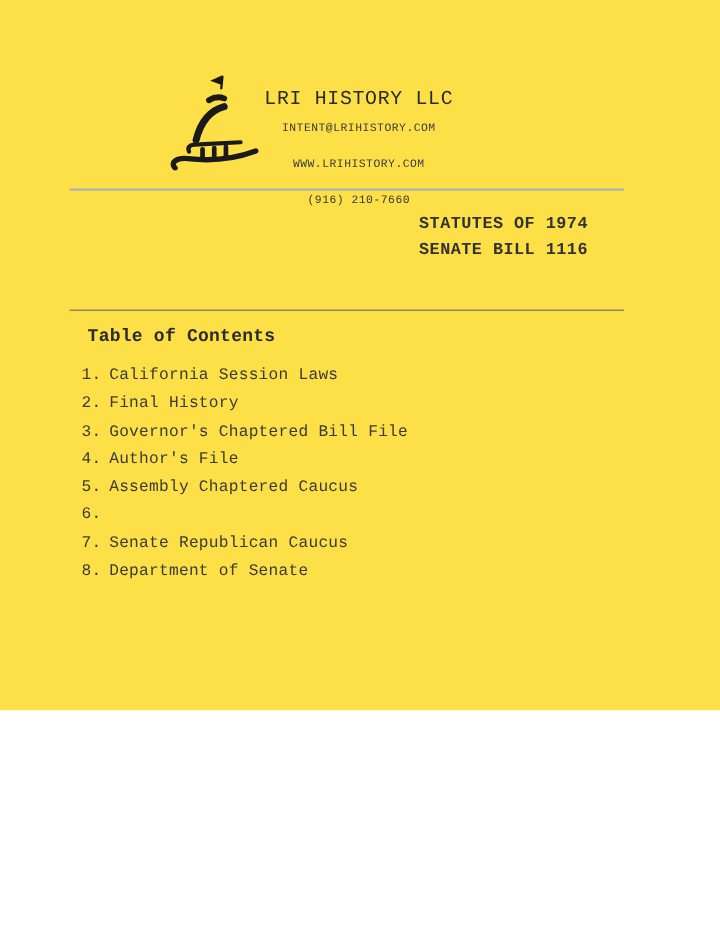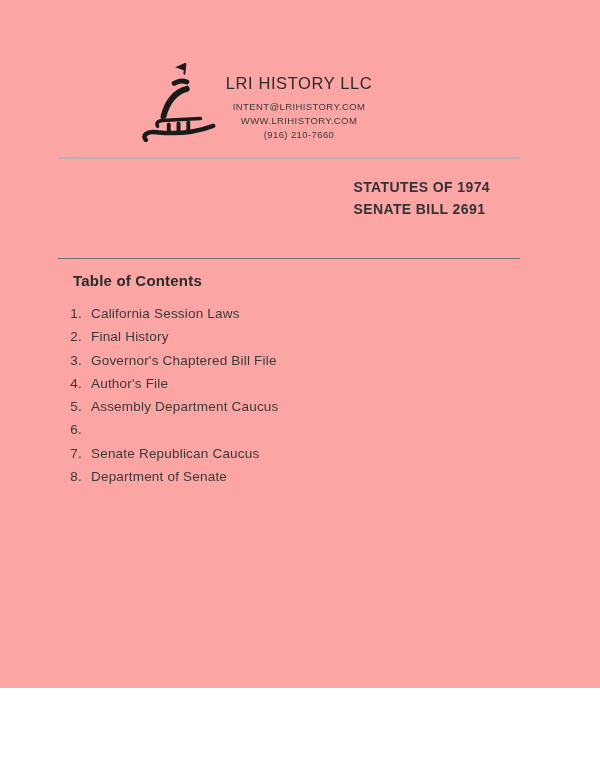--- a/index.html
+++ b/index.html
@@ -3,23 +3,23 @@
 <meta charset="utf-8">
 <style>
   html, body {
     margin: 0;
     padding: 0;
     background: #ffffff;
   }
   .page {
     position: relative;
     width: 600px;
-    height: 688px;
-    background: #fca5a5;
-    font-family: Liberation Sans, sans-serif;
+    height: 592px;
+    background: #fde047;
+    font-family: Liberation Mono, monospace;
     color: #2e2e2e;
     overflow: hidden;
   }
 
   
   .logo {
     position: absolute;
     left: 141px;
     top: 60px;
     width: 78px;
@@ -36,20 +36,21 @@
     font-size: 16.5px;
     letter-spacing: 0.6px;
     color: #2b2b2b;
     line-height: 20px;
   }
   .contact-line {
     font-size: 9.5px;
     letter-spacing: 0.4px;
     color: #3a3a3a;
     line-height: 14px;
+    margin-top: 16px;
   }
   .contact-line.first { margin-top: 7px; }
 
   
   .rule-top {
     position: absolute;
     left: 58px;
     top: 157px;
     width: 462px;
     height: 2px;
@@ -142,21 +143,21 @@
     <div class="company-name">LRI HISTORY LLC</div>
     <div class="contact-line first">INTENT@LRIHISTORY.COM</div>
     <div class="contact-line">WWW.LRIHISTORY.COM</div>
     <div class="contact-line">(916) 210-7660</div>
   </div>
 
   <div class="rule-top"></div>
 
   <div class="case-info">
     <div class="case-line">STATUTES OF 1974</div>
-    <div class="case-line">SENATE BILL 2691</div>
+    <div class="case-line">SENATE BILL 1116</div>
   </div>
 
   <div class="rule-bottom"></div>
 
   <div class="toc-title">Table of Contents</div>
 
   <ol class="toc-list">
     <li class="toc-item">
       <span class="toc-num">1.</span>
       <span class="toc-label">California Session Laws</span>
@@ -168,21 +169,21 @@
     <li class="toc-item">
       <span class="toc-num">3.</span>
       <span class="toc-label">Governor's Chaptered Bill File</span>
     </li>
     <li class="toc-item">
       <span class="toc-num">4.</span>
       <span class="toc-label">Author's File</span>
     </li>
     <li class="toc-item">
       <span class="toc-num">5.</span>
-      <span class="toc-label">Assembly Department Caucus</span>
+      <span class="toc-label">Assembly Chaptered Caucus</span>
     </li>
     <li class="toc-item">
       <span class="toc-num">6.</span>
     </li>
     <li class="toc-item">
       <span class="toc-num">7.</span>
       <span class="toc-label">Senate Republican Caucus</span>
     </li>
     <li class="toc-item">
       <span class="toc-num">8.</span>

